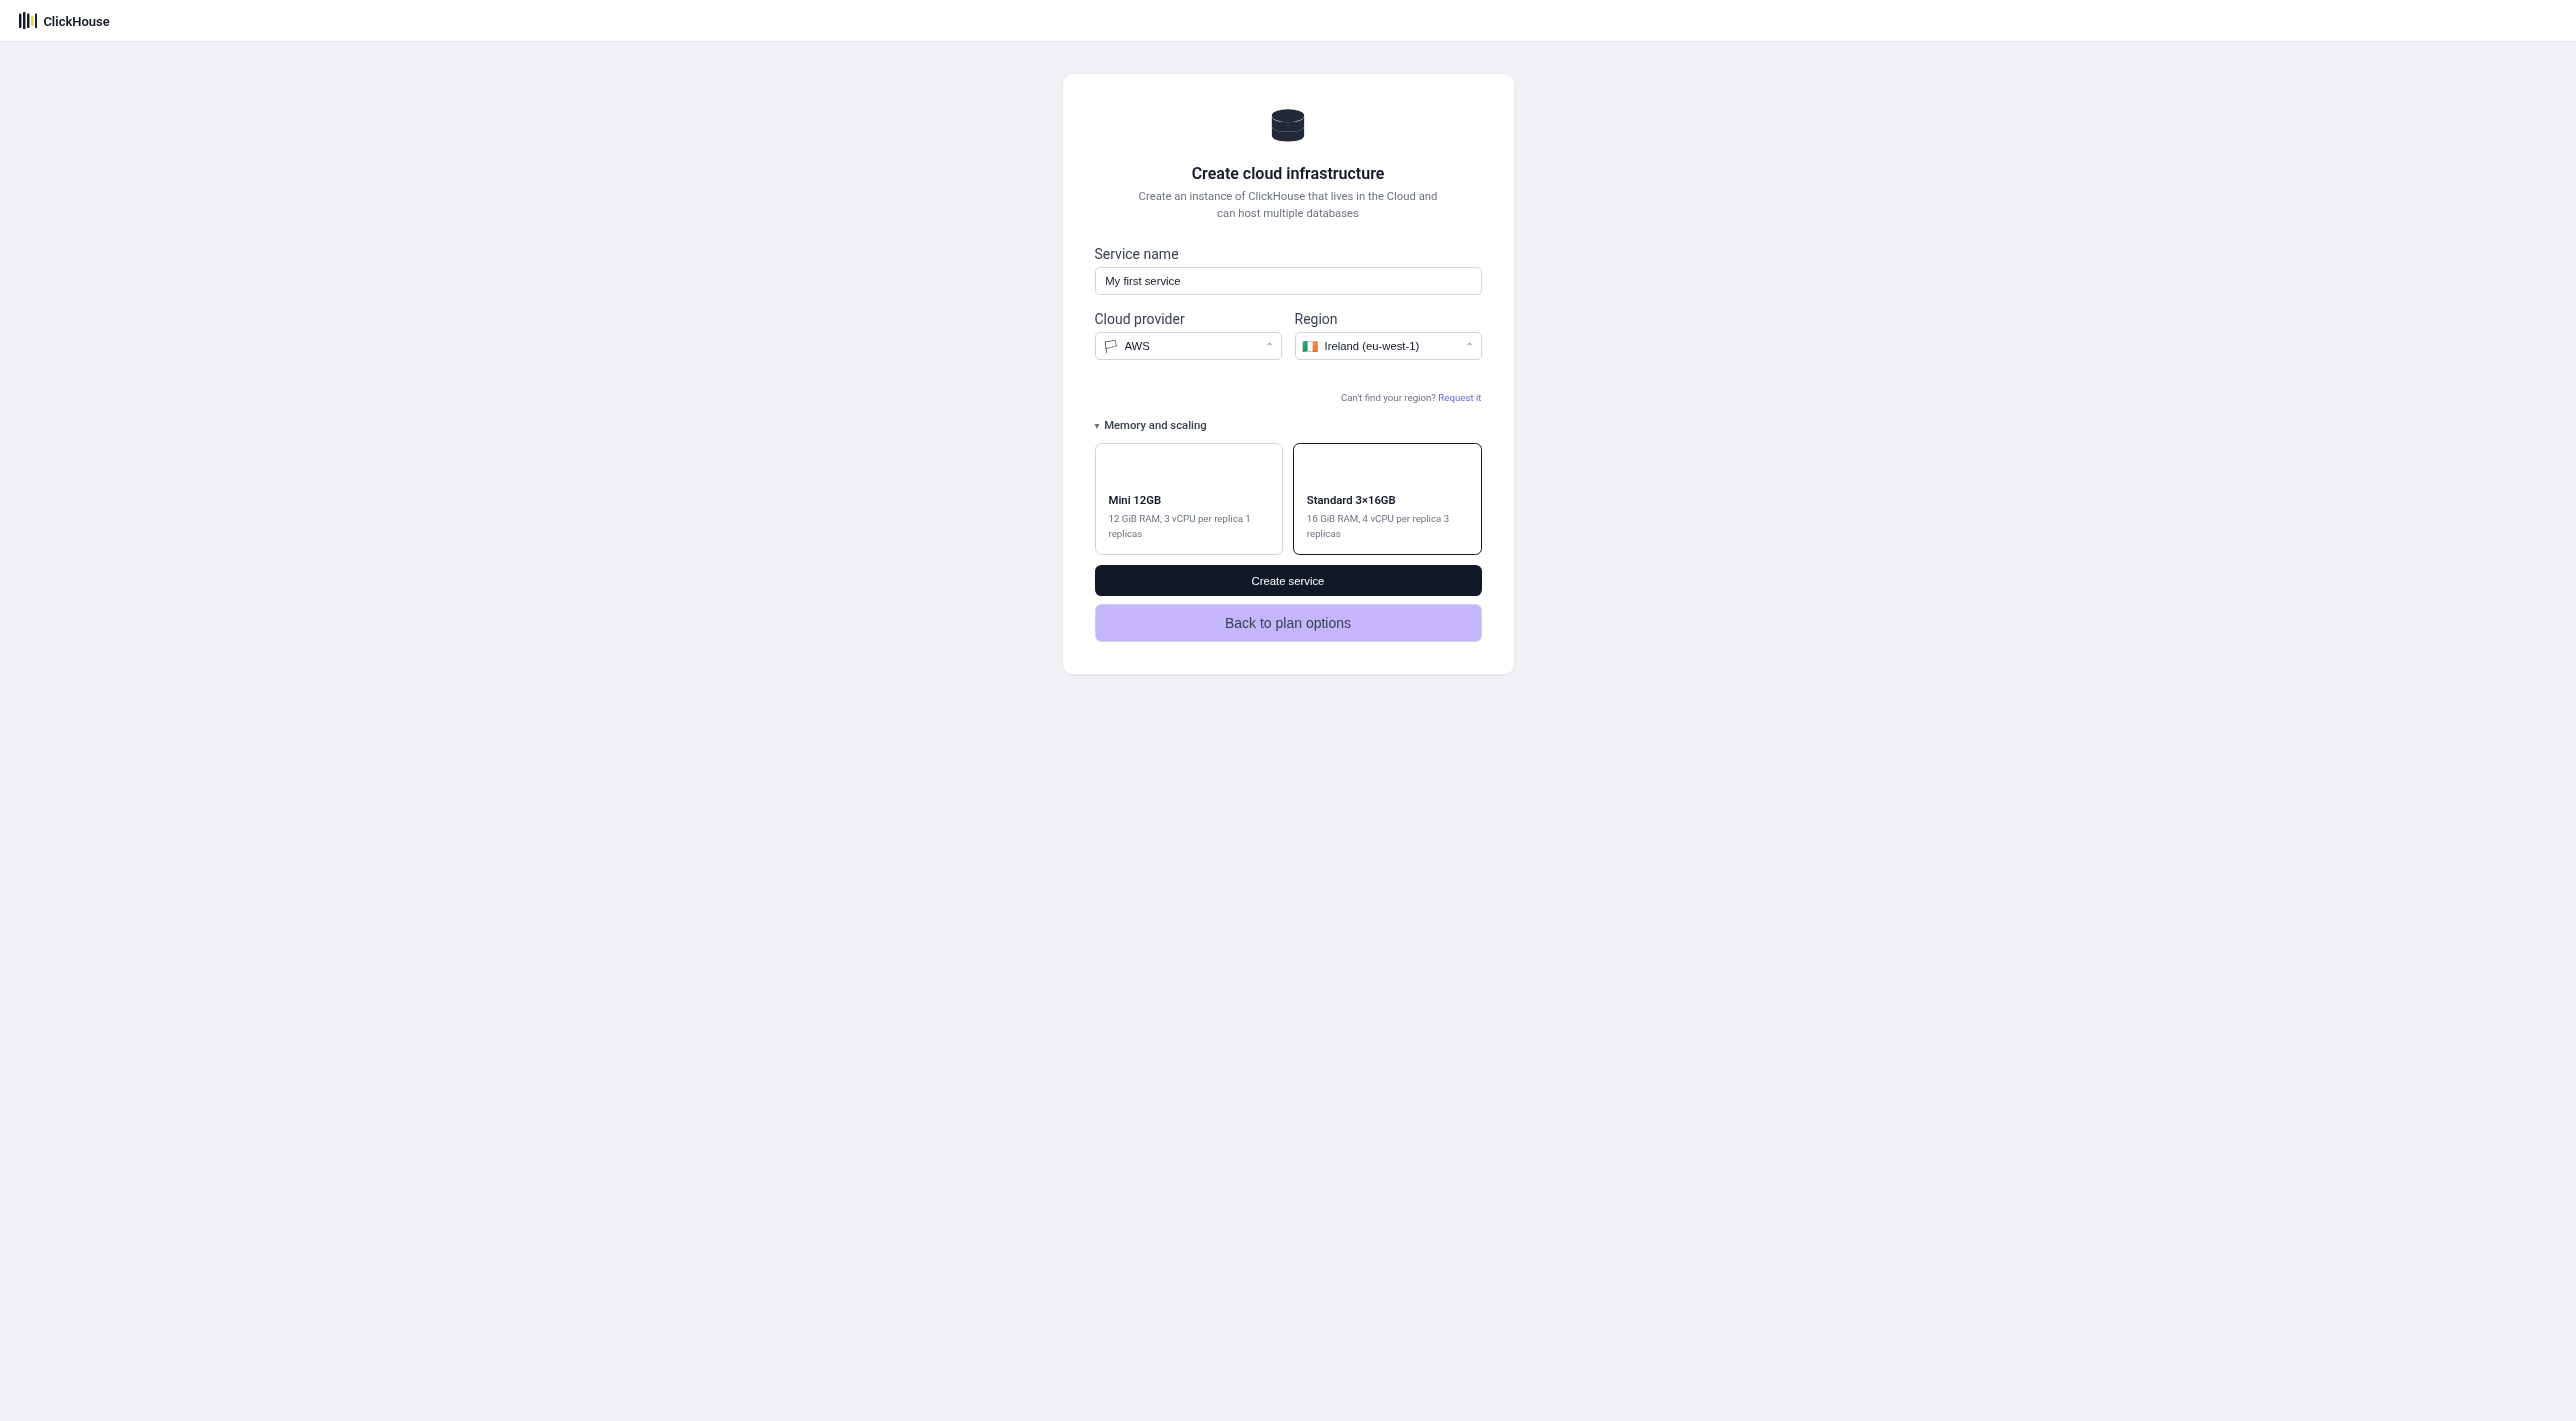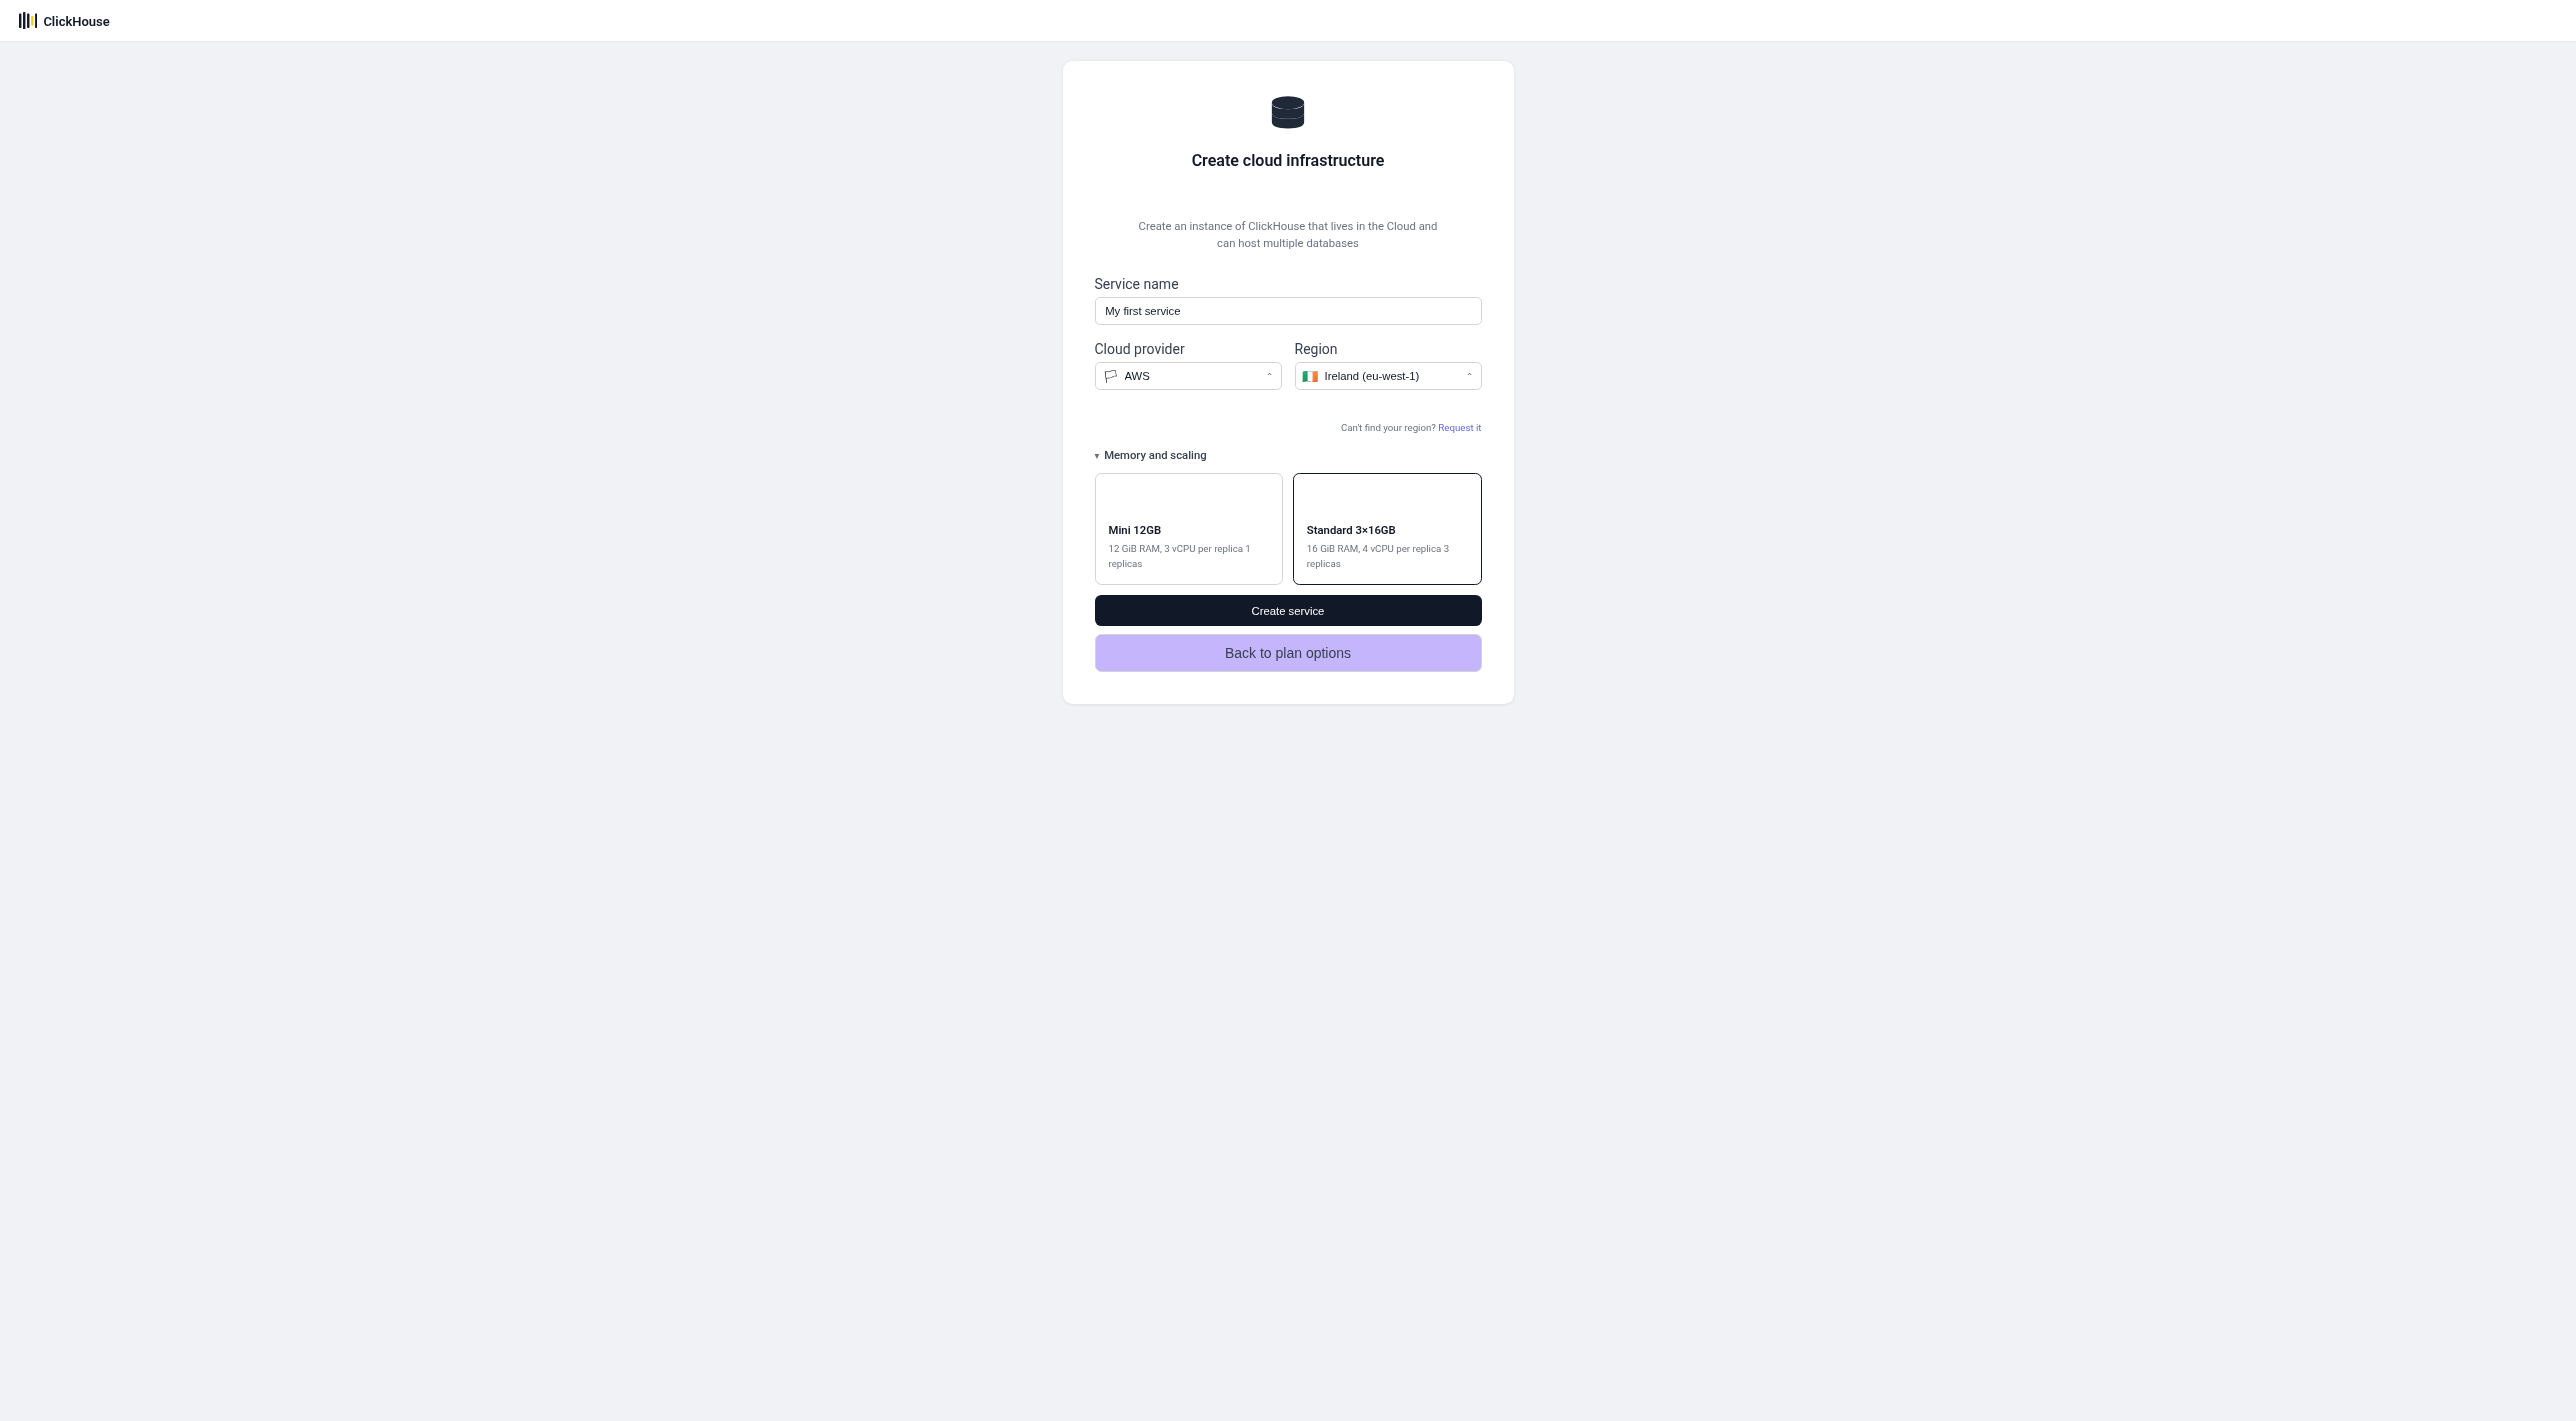--- a/index.html
+++ b/index.html
@@ -38,21 +38,21 @@
       display: flex;
       gap: 1.6px;
       align-items: flex-end;
     }
 
     .main-content {
       flex: 1;
       display: flex;
       justify-content: center;
       align-items: flex-start;
-      padding: 19px 16px;
+      padding: 32px 16px;
     }
 
     .card {
       background: #ffffff;
       border-radius: 9.7px;
       padding: 32px;
       width: 451px;
       box-shadow: 0 0.8px 3.2px rgba(0,0,0,0.08);
     }
 
@@ -77,21 +77,20 @@
       font-weight: 600;
       color: #111827;
       margin-bottom: 6.4px;
     }
 
     .card-subtitle {
       font-size: 11.3px;
       color: #6b7280;
       text-align: center;
       line-height: 1.5;
-      margin-top: 43px;
     }
 
     .form-group {
       margin-bottom: 16px;
     }
 
     .form-label {
       display: block;
       font-size: 14px;
       font-weight: 400;

